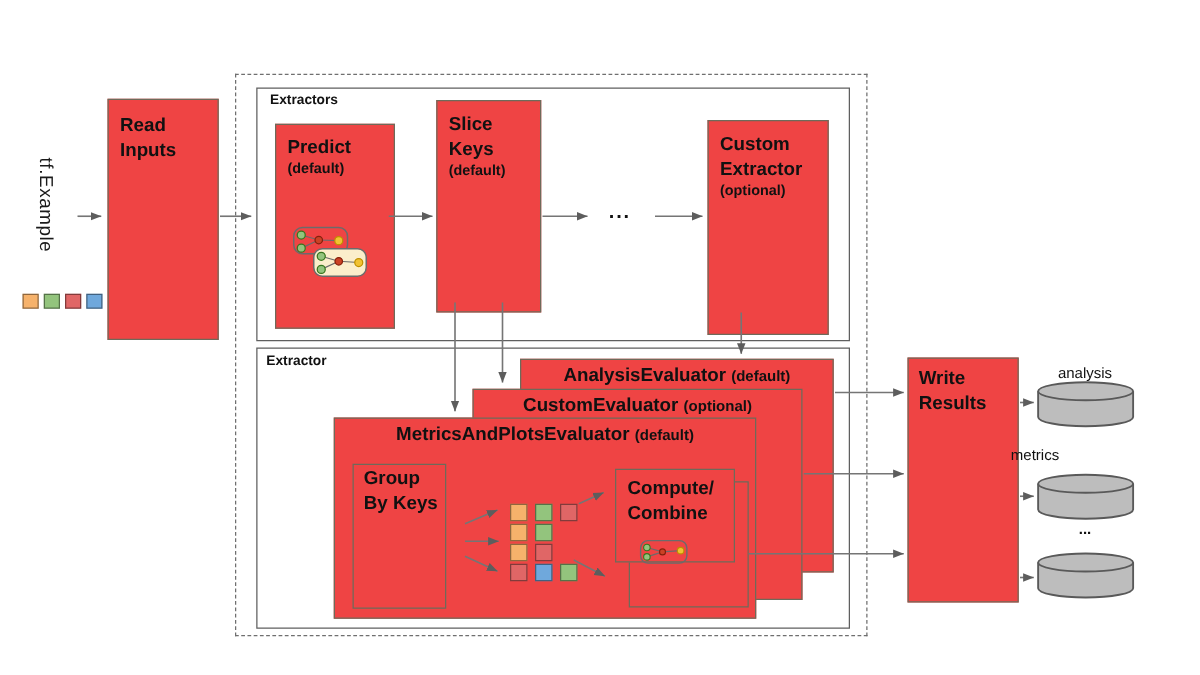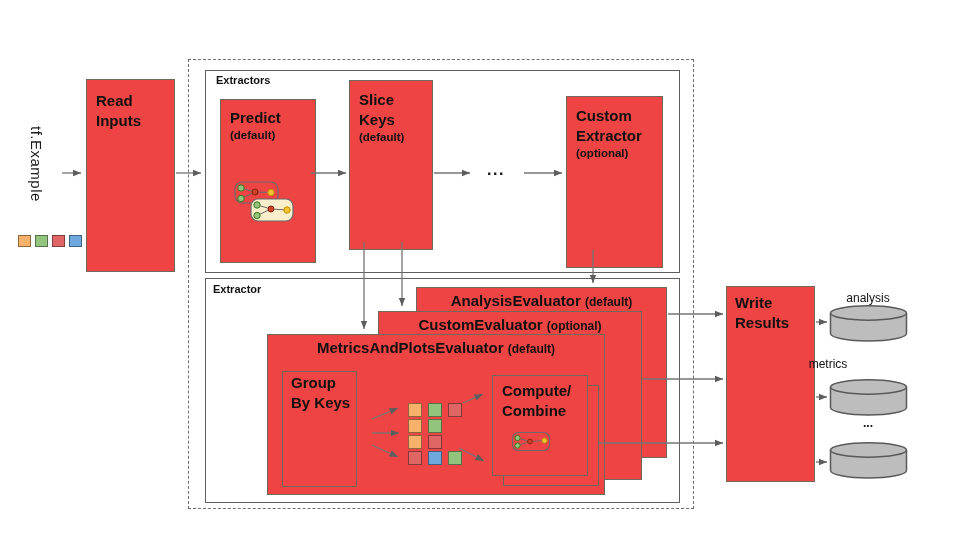--- a/index.html
+++ b/index.html
@@ -122,21 +122,21 @@
   </div>
 
   <div class="abs grid" style="left:408px; top:403px; z-index:5;">
     <div class="sqrow"><span class="sq" style="background: rgb(246, 178, 107);"></span><span class="sq" style="background: rgb(147, 196, 125);"></span><span class="sq" style="background: rgb(224, 102, 102);"></span></div>
     <div class="sqrow"><span class="sq" style="background: rgb(246, 178, 107);"></span><span class="sq" style="background: rgb(147, 196, 125);"></span></div>
     <div class="sqrow"><span class="sq" style="background: rgb(246, 178, 107);"></span><span class="sq" style="background: rgb(224, 102, 102);"></span></div>
     <div class="sqrow"><span class="sq" style="background: rgb(224, 102, 102);"></span><span class="sq" style="background: rgb(111, 168, 220);"></span><span class="sq" style="background: rgb(147, 196, 125);"></span></div>
   </div>
 
   <div class="ybox" style="left:503px; top:385px; width:96px; height:101px; z-index:4;"></div>
-  <div class="ybox pad" style="left:492px; top:375px; width:96px; height:101px; padding:5px 0 0 9px; z-index:5;">
+  <div class="ybox pad" style="left:492px; top:375px; width:96px; height:75px; padding:5px 0 0 9px; z-index:5;">
     <div class="name15">Compute/</div>
     <div class="name15">Combine</div>
   </div>
 
   <svg class="iconsvg" style="left:511px; top:431px; z-index:6;" width="42" height="22" viewBox="0 0 42 22">
     <rect x="1.5" y="1.5" width="37" height="18" rx="6" fill="none" stroke="#6b6b6b" stroke-width="1.1"></rect>
     <line x1="6.5" y1="7" x2="19" y2="10.5" stroke="#6b6b6b" stroke-width="0.9"></line>
     <line x1="6.5" y1="14.5" x2="19" y2="10.5" stroke="#6b6b6b" stroke-width="0.9"></line>
     <line x1="19" y1="10.5" x2="33.5" y2="9.5" stroke="#6b6b6b" stroke-width="0.9"></line>
     <circle cx="6.5" cy="7" r="2.6" fill="#93C47D" stroke="#38761D" stroke-width="0.9"></circle>

